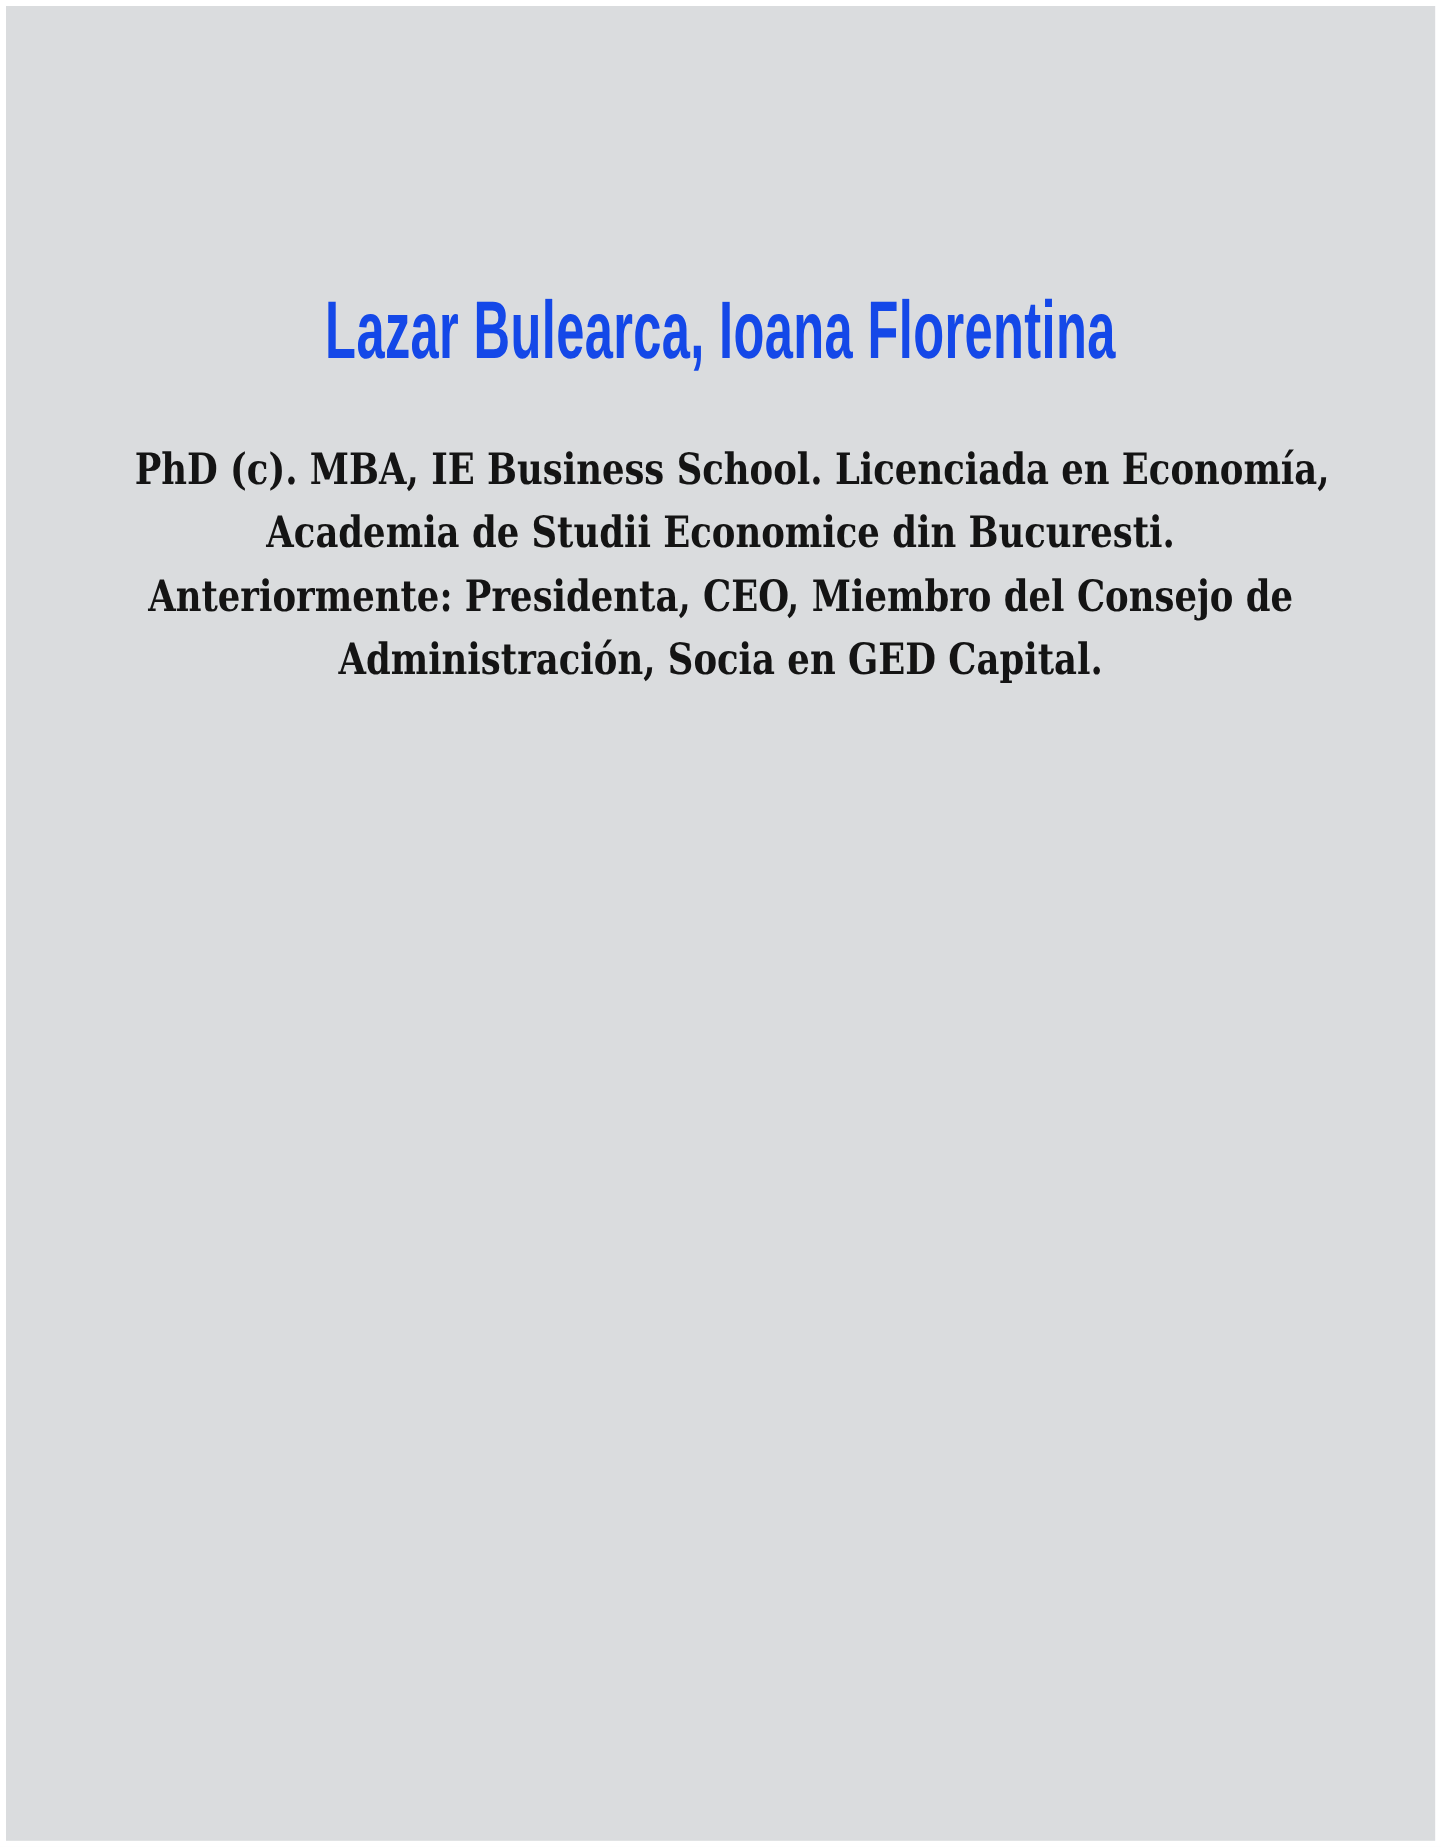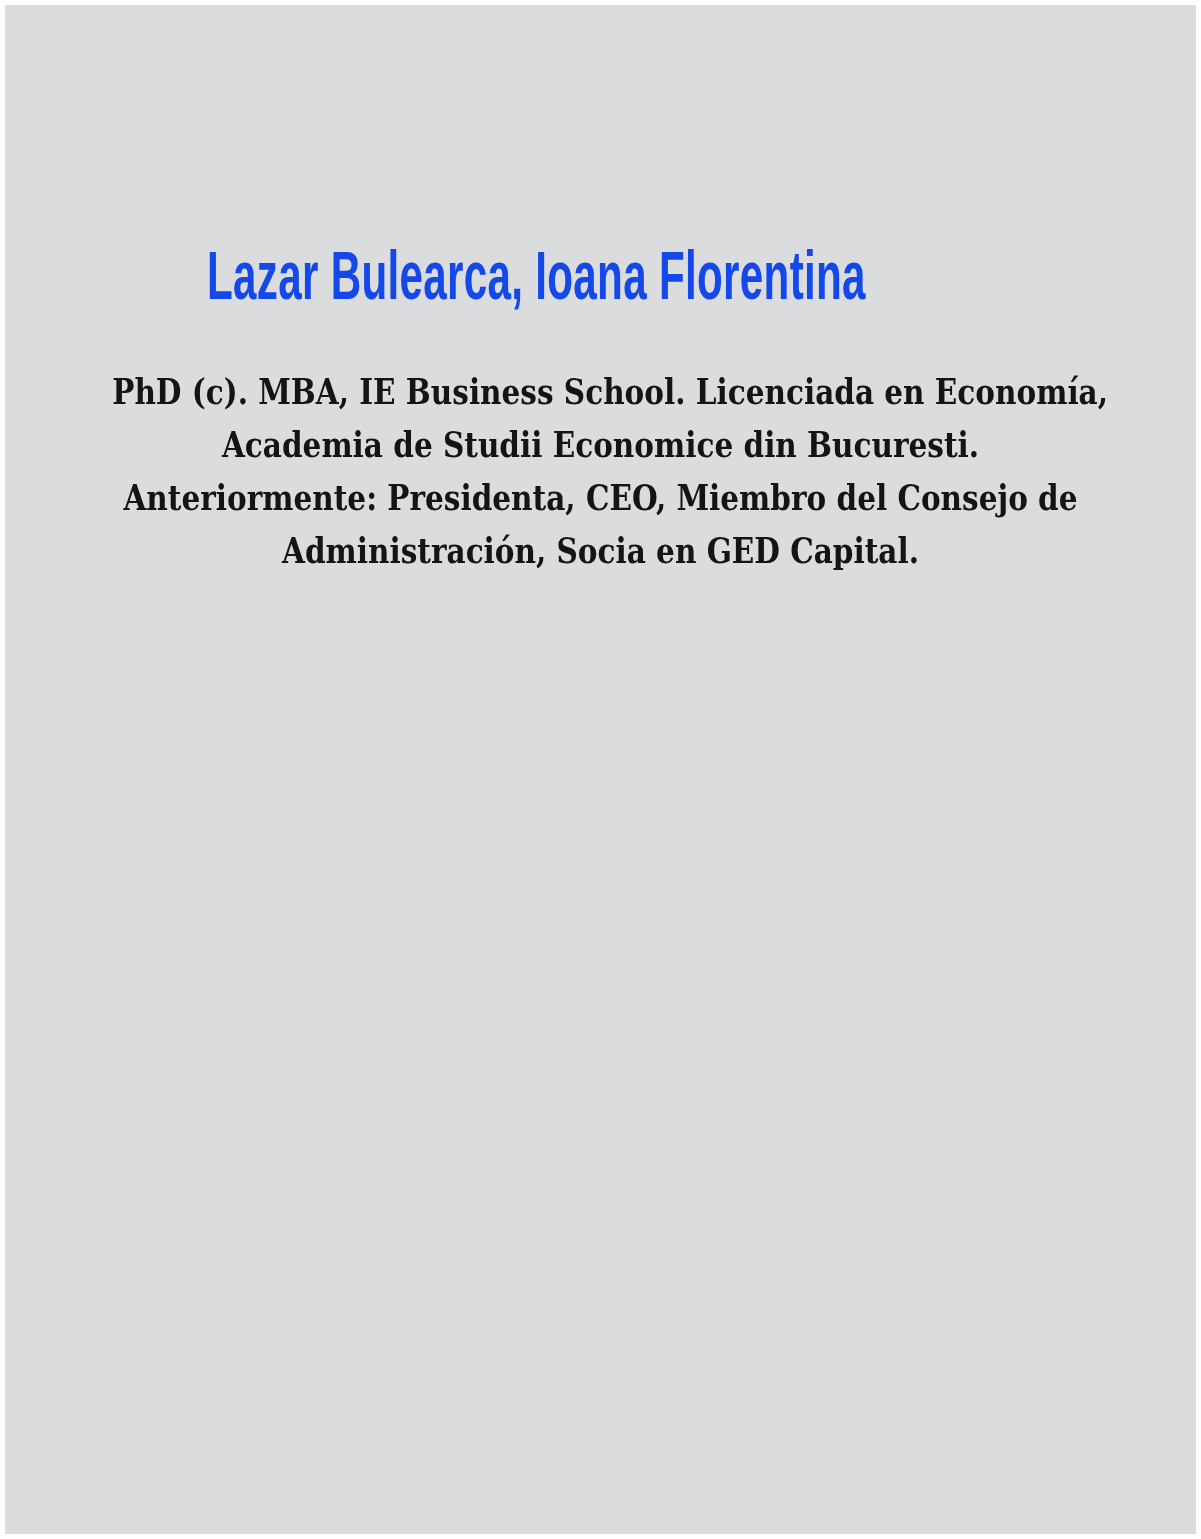--- a/index.html
+++ b/index.html
@@ -15,21 +15,21 @@
     margin: 5px;
     width: 1191px;
     height: 1529px;
     background: #dadcde;
   }
   .profile-name {
     position: absolute;
     top: 236px;
     left: 0;
     right: 0;
-    text-align: left;
+    text-align: center;
     font-family: "Liberation Sans", sans-serif;
     font-weight: 700;
     font-size: 68px;
     line-height: 1.0;
     color: #1448e8;
     white-space: nowrap;
   }
   .profile-name .condense {
     display: inline-block;
     transform: scaleX(0.62);

